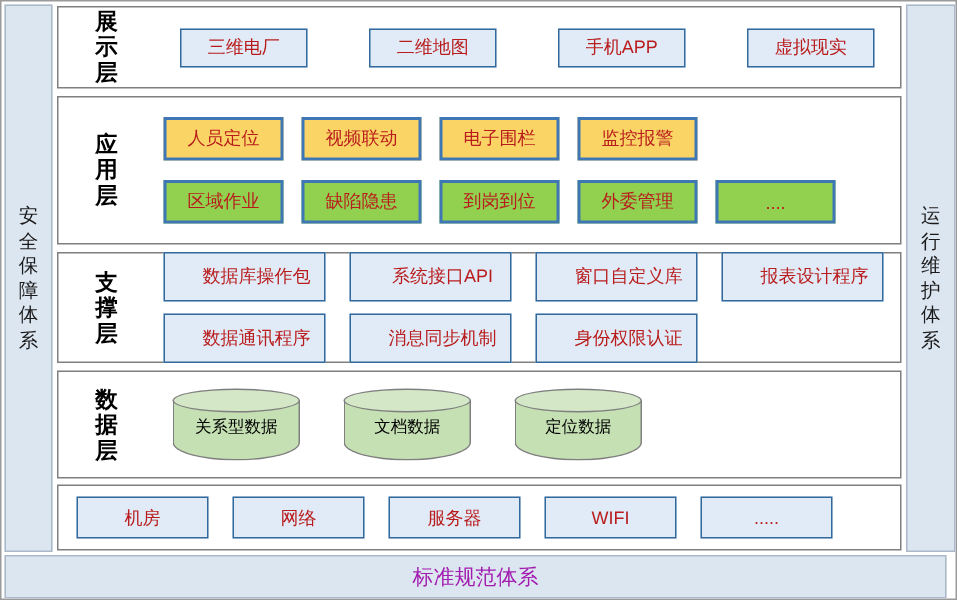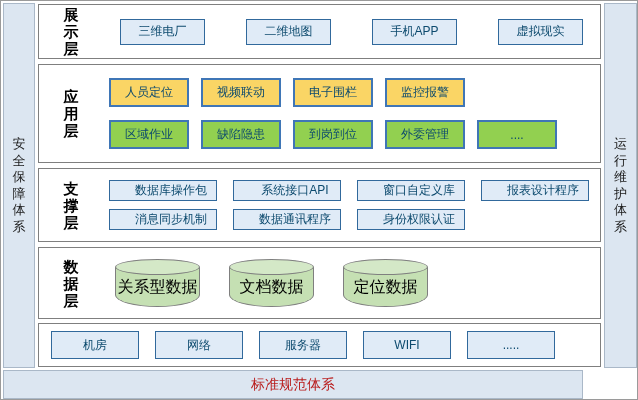--- a/index.html
+++ b/index.html
@@ -31,29 +31,29 @@
     line-height: 16.5px;
     color: #1a1a1a;
   }
   .pillar.left { left: 2px; }
   .pillar.right { left: 603px; width: 33px; }
 
   .bottom-bar {
     position: absolute;
     left: 2px;
     top: 369px;
-    width: 580px;
+    width: 628px;
     height: 29px;
     background: var(--pillar-fill);
     border: 1px solid var(--pillar-border);
     display: flex;
     align-items: center;
     justify-content: center;
     font-size: 14px;
-    color: #b91c1c;
+    color: #a21caf;
   }
 
   
   .layers { position: absolute; left: 37px; top: 0; width: 563px; height: 368px; }
   .layer-row {
     position: absolute;
     left: 0;
     width: 563px;
     background: var(--layer-fill);
     border: 1px solid var(--layer-border);
@@ -84,39 +84,39 @@
     flex-direction: column;
     justify-content: center;
   }
   .items-row { display: flex; align-items: center; }
 
   .item {
     display: flex;
     align-items: center;
     justify-content: center;
     font-size: 12px;
-    color: #0c4a6e;
+    color: #b91c1c;
     flex: none;
   }
   .item-blue   { background: var(--blue-fill);   border: 1px solid var(--blue-border); }
   .item-yellow { background: var(--yellow-fill); border: 2px solid var(--yellow-border); }
   .item-green  { background: var(--green-fill);  border: 2px solid var(--green-border); }
 
   
   .layer-0 .items-col { padding-left: 17px; }
   .layer-0 .items-row { gap: 41px; }
   .layer-0 .item { width: 85px; height: 26px; }
 
   .layer-1 .items-col { padding-left: 6px; gap: 13px; }
   .layer-1 .items-row { gap: 12px; }
   .layer-1 .item { width: 80px; height: 29px; }
 
   .layer-2 .items-col { padding-left: 6px; gap: 8px; }
   .layer-2 .items-row { gap: 16px; }
-  .layer-2 .item { width: 108px; height: 21px; padding-left: 16px; }
+  .layer-2 .item { width: 108px; height: 33px; padding-left: 16px; }
 
   .layer-3 .items-col { padding-left: 12px; }
   .layer-3 .items-row { gap: 29px; }
 
   .layer-4 .items-col { padding-left: 12px; }
   .layer-4 .items-row { gap: 16px; }
   .layer-4 .item { width: 88px; height: 28px; }
 
   
   .cyl { position: relative; width: 85px; height: 48px; flex: none; }
@@ -137,21 +137,21 @@
     border: 1px solid var(--cylinder-border);
     border-top: none;
     border-radius: 0 0 50% 50% / 0 0 12px 12px;
     z-index: 1;
   }
   .cyl-text {
     position: absolute;
     left: 0; right: 0;
     top: 18px;
     text-align: center;
-    font-size: 16px;
+    font-size: 11px;
     z-index: 3;
   }
 </style>
 </head>
 <body>
 
 <div class="canvas">
 
   <div class="pillar left">
     <div>
@@ -209,22 +209,22 @@
           <div>层</div>
         </div>
         <div class="items-col">
           <div class="items-row">
             <div class="item item-blue">数据库操作包</div>
             <div class="item item-blue">系统接口API</div>
             <div class="item item-blue">窗口自定义库</div>
             <div class="item item-blue">报表设计程序</div>
           </div>
           <div class="items-row">
+            <div class="item item-blue">数据通讯程序</div>
             <div class="item item-blue">消息同步机制</div>
-            <div class="item item-blue">数据通讯程序</div>
             <div class="item item-blue">身份权限认证</div>
           </div>
         </div>
       </div>
       <div class="layer-row layer-3">
         <div class="layer-label">
           <div>数</div>
           <div>据</div>
           <div>层</div>
         </div>

